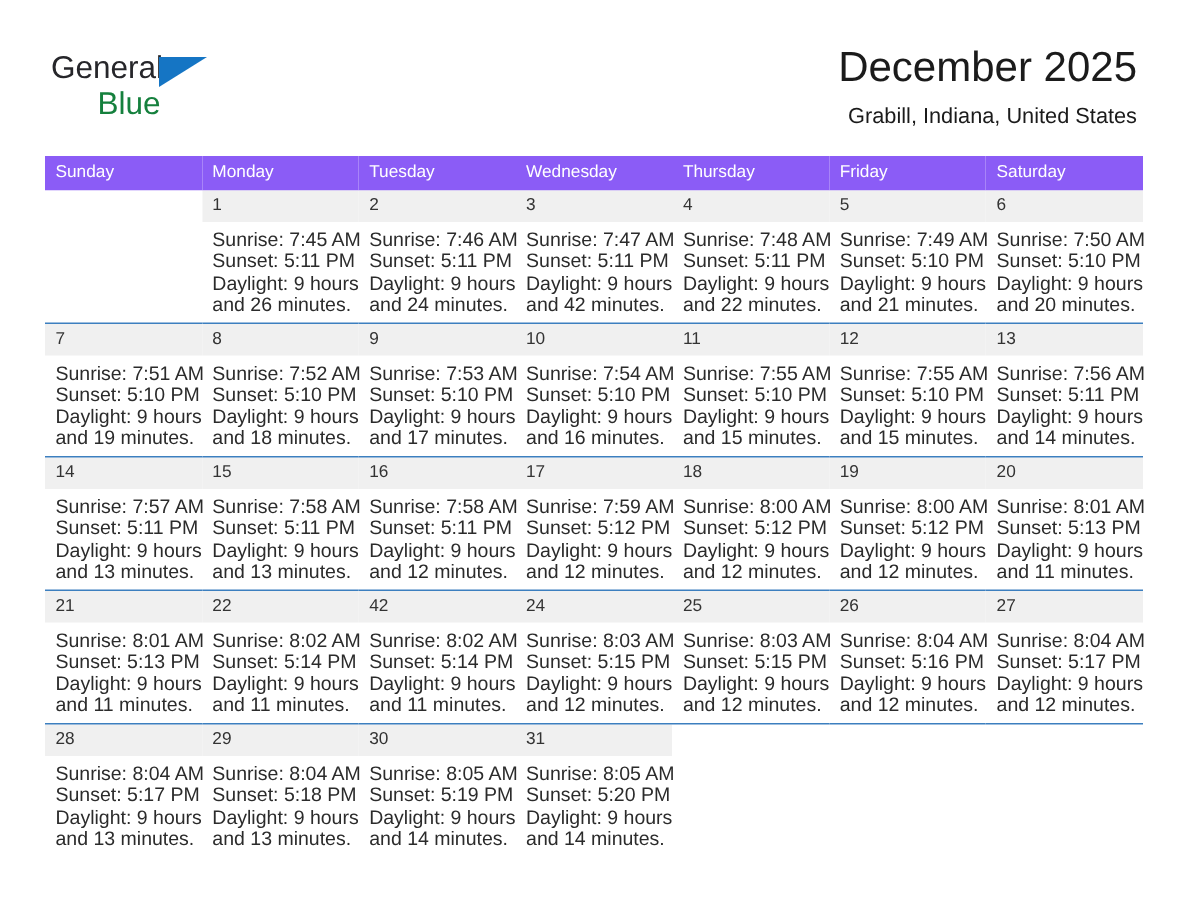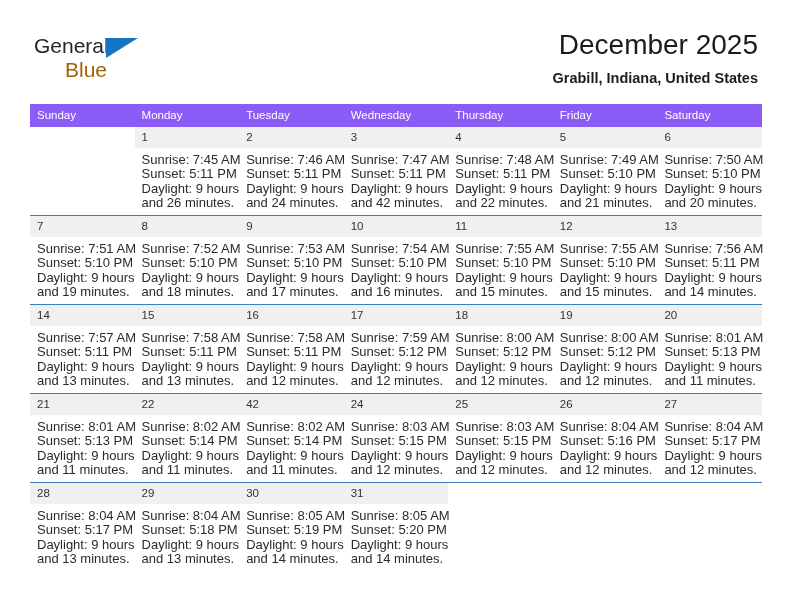--- a/index.html
+++ b/index.html
@@ -53,21 +53,21 @@
     width: 0;
     height: 0;
     border-left: 32px solid #1575c4;
     border-bottom: 20px solid transparent;
   }
   .brand-blue {
     position: absolute;
     left: 31px;
     top: 24px;
     font-size: 21px;
-    color: #a16207;
+    color: #15803d;
     line-height: 24px;
   }
 
   .title-wrap {
     position: absolute;
     right: 0;
     top: 0;
     text-align: right;
   }
   .cal-title {
@@ -75,21 +75,20 @@
     color: #1b1b1b;
     line-height: 34px;
     white-space: nowrap;
   }
   .cal-sub {
     font-size: 14.5px;
     color: #1b1b1b;
     line-height: 20px;
     margin-top: 6px;
     white-space: nowrap;
-    font-weight: bold;
   }
 
   
   .cal {
     position: absolute;
     left: 30px;
     top: 104px;
     width: 732px;
     border-collapse: collapse;
     table-layout: fixed;

